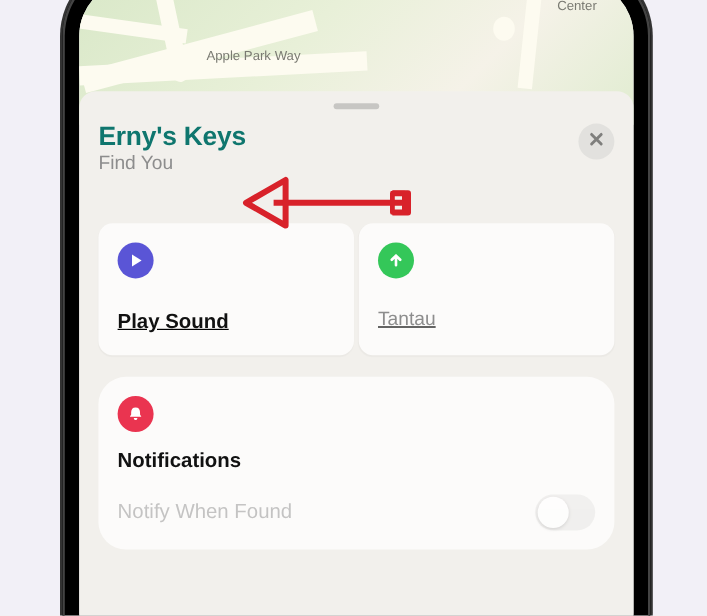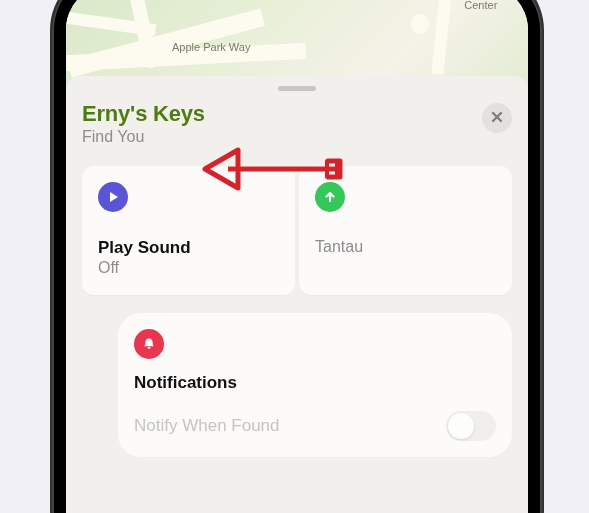--- a/index.html
+++ b/index.html
@@ -73,21 +73,21 @@
       margin: 0 auto 10px auto;
     }
     .header-row {
       display: flex;
       justify-content: space-between;
       align-items: flex-start;
     }
     .title {
       font-size: 22px;
       font-weight: 700;
-      color: #4d7c0f;
+      color: #0f766e;
       letter-spacing: -0.2px;
     }
     .subtitle {
       font-size: 16px;
       color: #8d8d8d;
       margin-top: 1px;
     }
     .status-row {
       display: flex;
       align-items: center;
@@ -106,21 +106,22 @@
       border-radius: 50%;
       background: #e2e1de;
       display: flex;
       align-items: center;
       justify-content: center;
       margin-top: 2px;
     }
     .cards-row {
       display: flex;
       gap: 4px;
-      margin-top: 20px;
+      margin-top: 40px;
+      text-decoration: underline;
     }
     .card {
       flex: 1;
       background: #fcfbfa;
       border-radius: 12px;
       padding: 16px 16px 18px 16px;
       box-shadow: 0 1px 1px rgba(0,0,0,0.03);
     }
     .card-icon {
       width: 30px;
@@ -142,21 +143,20 @@
     .card-sub {
       font-size: 16px;
       color: #8d8d8d;
       margin-top: 1px;
     }
     .section-card {
       background: #fcfbfa;
       border-radius: 23px;
       padding: 16px;
       margin-top: 18px;
-      margin-left: 36px;
     }
     .section-title {
       font-size: 17px;
       font-weight: 700;
       color: #111;
       margin-top: 14px;
     }
     .setting-row {
       display: flex;
       justify-content: space-between;
@@ -229,21 +229,20 @@
       </div>
 
       <div class="cards-row">
         <div class="card">
           <div class="card-icon play-icon">
             <svg width="12" height="12" viewBox="0 0 12 12">
                 <path d="M3 1 L11 6 L3 11 Z" fill="#fff"></path>
               </svg>
           </div>
           <div class="card-title">Play Sound</div>
-          <div class="card-sub">Off</div>
         </div>
         <div class="card">
           <div class="card-icon find-icon">
             <svg width="14" height="14" viewBox="0 0 14 14">
               <path d="M7 11 L7 3 M7 3 L3.5 6.5 M7 3 L10.5 6.5" stroke="#fff" stroke-width="2.2" stroke-linecap="round" stroke-linejoin="round" fill="none"></path>
             </svg>
           </div>
           <div class="card-sub">Tantau</div>
         </div>
       </div>

